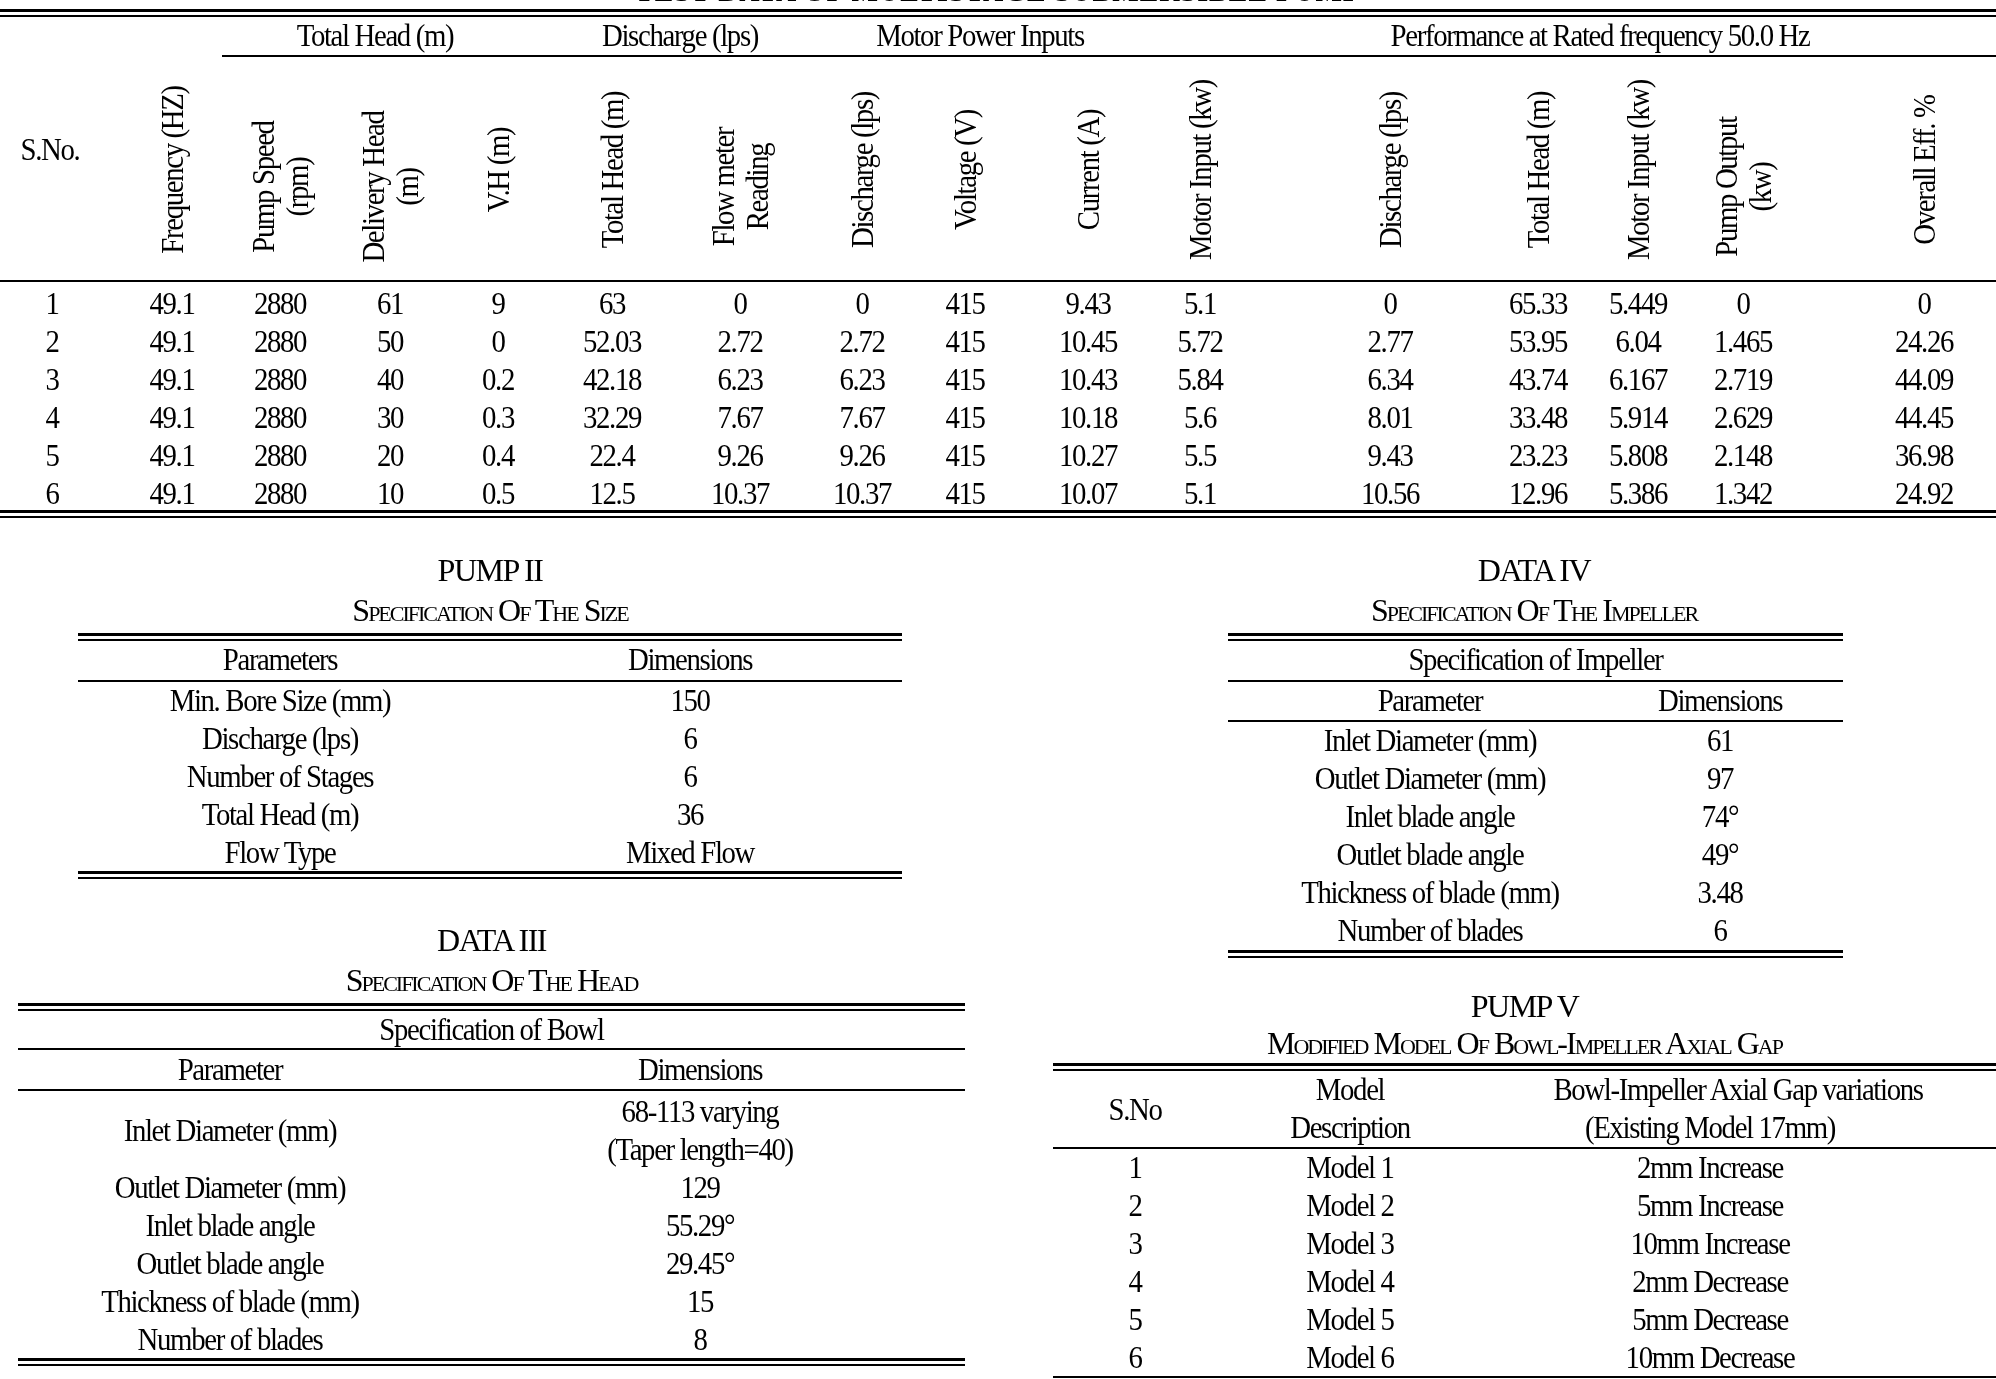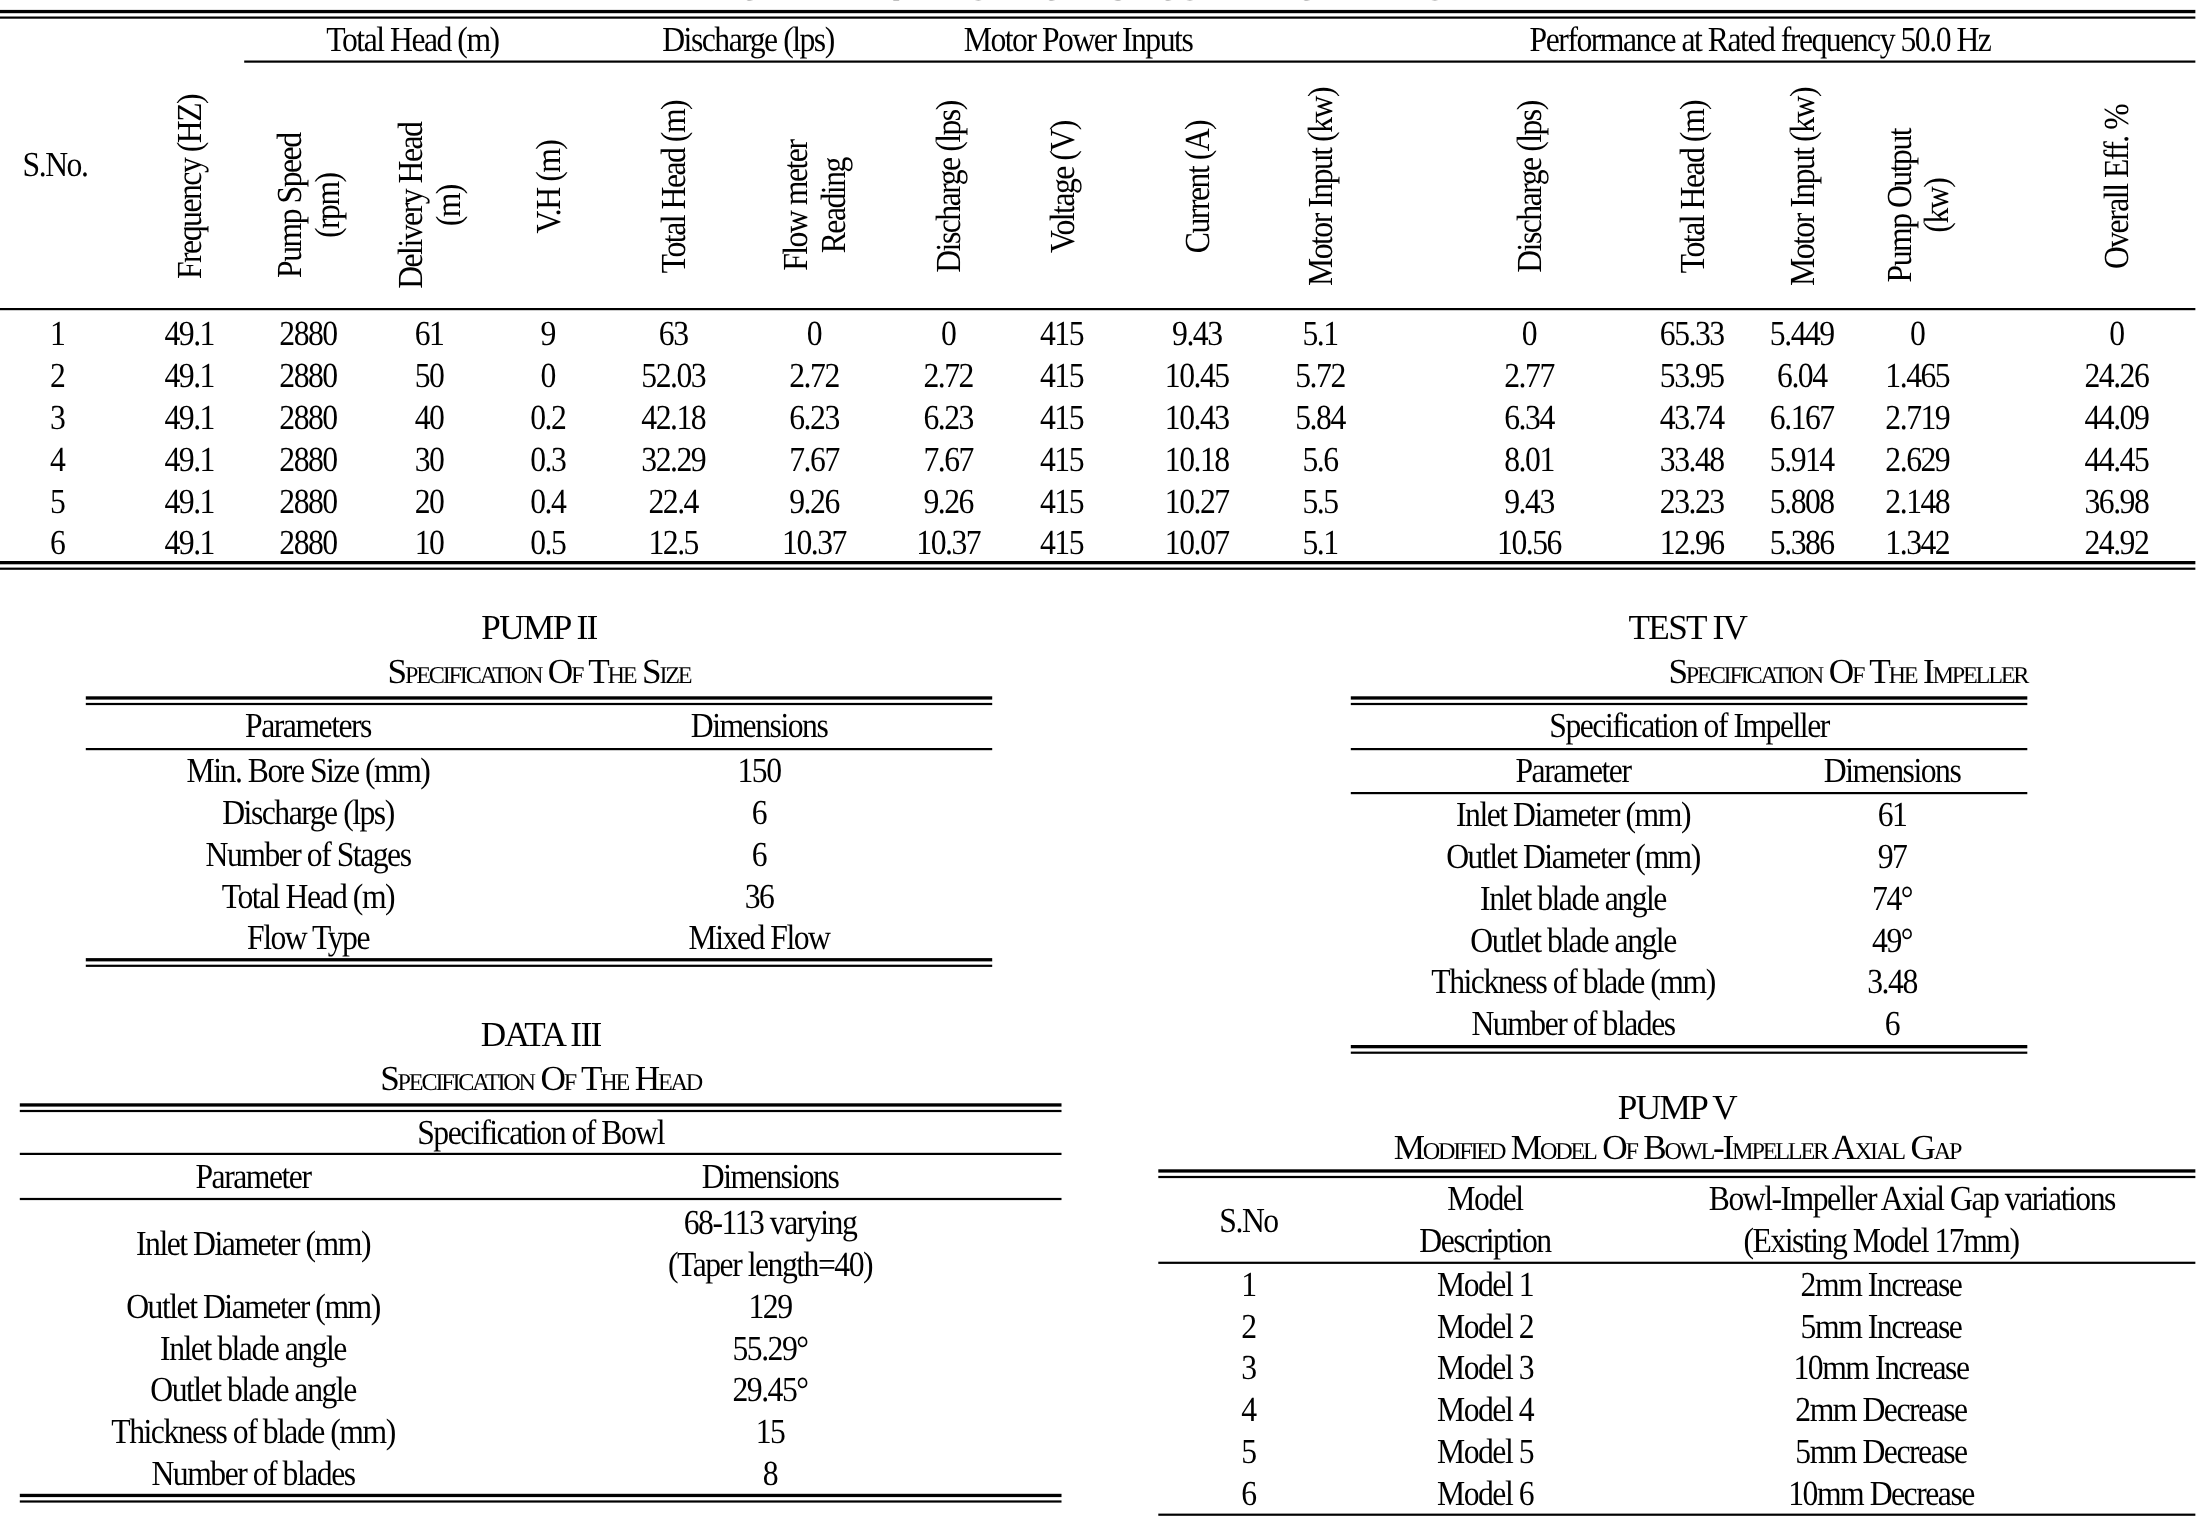--- a/index.html
+++ b/index.html
@@ -236,22 +236,22 @@
       <div>
         <div class="cell" style="left: 40px; width: 380px; top: 1320px;">Number of blades</div>
         <div class="cell" style="left: 520px; width: 360px; top: 1320px;">8</div>
       </div>
     </div>
   <div class="hline" style="left:18px;width:947px;top:1358px;"></div>
   <div class="hline thin" style="left:18px;width:947px;top:1364px;"></div>
 </div>
 
 <div>
-  <div class="caption" style="left:1225px;width:618px;top:552px;">TEST IV</div>
-  <div class="caption smallcaps" style="left:1225px;width:618px;top:592px;text-align:right;">Specification Of The Impeller</div>
+  <div class="caption" style="left:1225px;width:618px;top:552px;">DATA IV</div>
+  <div class="caption smallcaps" style="left:1225px;width:618px;top:592px;">Specification Of The Impeller</div>
   <div class="hline" style="left:1228px;width:615px;top:633px;"></div>
   <div class="hline thin" style="left:1228px;width:615px;top:639px;"></div>
   <div class="cell" style="left:1228px;width:615px;top:640px;">Specification of Impeller</div>
   <div class="hline thin" style="left:1228px;width:615px;top:680px;"></div>
   <div class="cell" style="left:1280px;width:300px;top:681px;">Parameter</div>
   <div class="cell" style="left:1620px;width:200px;top:681px;">Dimensions</div>
   <div class="hline thin" style="left:1228px;width:615px;top:720px;"></div>
   <div id="t4rows">
       <div>
         <div class="cell" style="left: 1240px; width: 380px; top: 721px;">Inlet Diameter (mm)</div>

